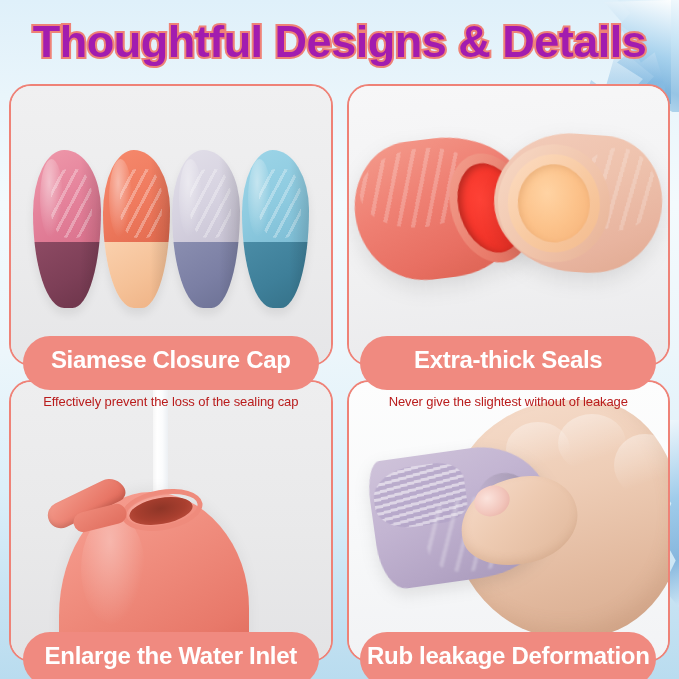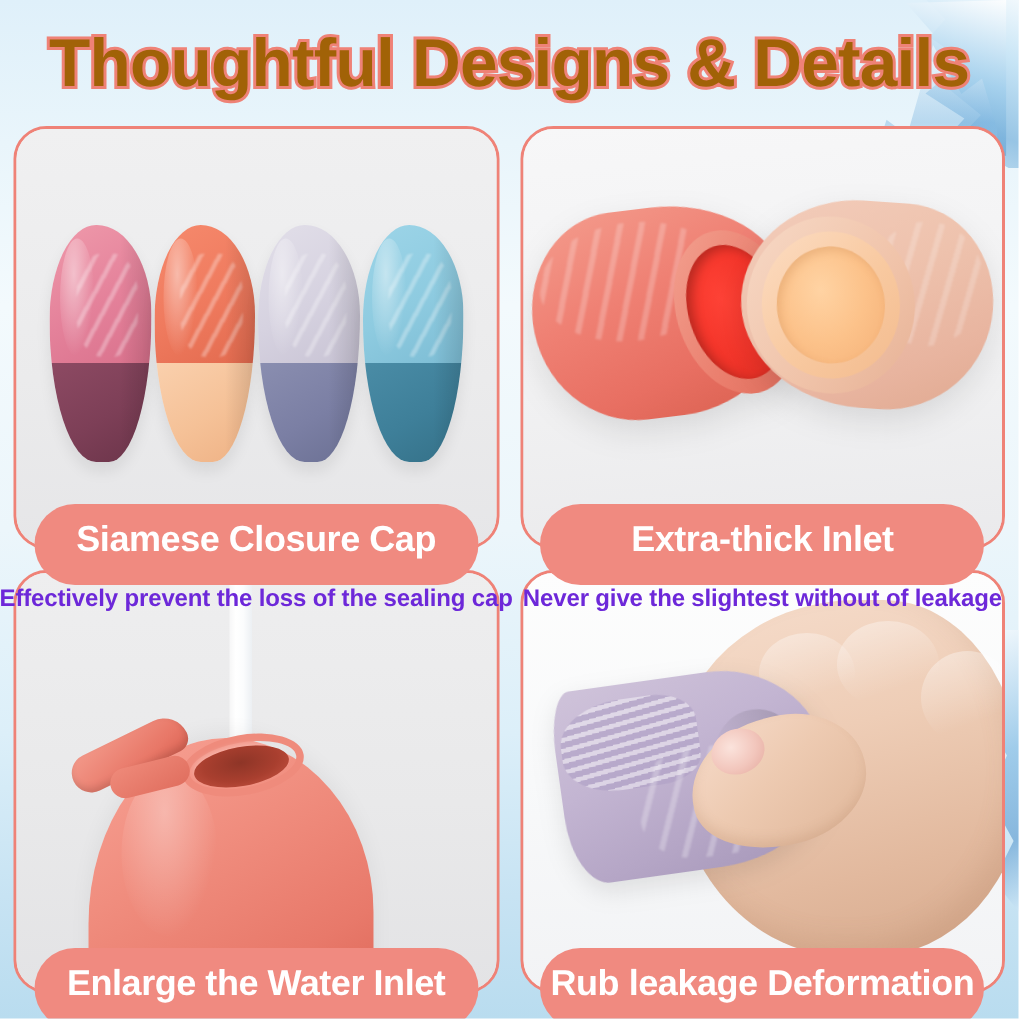--- a/index.html
+++ b/index.html
@@ -70,21 +70,21 @@
     height: 72px;
     display: flex;
     align-items: center;
     justify-content: center;
     z-index: 5;
   }
   .title {
     font-size: 45px;
     font-weight: bold;
     letter-spacing: -0.5px;
-    color: #a16207;
+    color: #a21caf;
     -webkit-text-stroke: 4px #ef8277;
     paint-order: stroke fill;
     white-space: nowrap;
     text-shadow: 0 2px 0 rgba(239,130,119,.22);
   }
 
   
   .grid {
     position: absolute;
     top: 84px; left: 9px;
@@ -135,23 +135,23 @@
     white-space: nowrap;
     line-height: 1;
     margin-top: -6px;
   }
   .caption-sub {
     position: absolute;
     left: 50%;
     transform: translateX(-50%);
     bottom: -45px;
     white-space: nowrap;
-    font-size: 16px;
-    font-weight: bold;
-    color: #6d28d9;
+    font-size: 13px;
+    font-weight: normal;
+    color: #b91c1c;
     z-index: 10;
     letter-spacing: -0.1px;
   }
 
   
   .p1 { background: linear-gradient(180deg, #f0f0f1 0%, #ebebec 60%, #e6e6e8 100%); }
   .caps {
     position: absolute;
     left: 22px; top: 50px;
     width: 276px; height: 172px;
@@ -520,21 +520,21 @@
       </div>
       <div class="bottle b-right">
         <div class="shell"></div>
         <div class="ribs"></div>
         <div class="rim-outer"></div>
         <div class="rim-inner"></div>
         <div class="mouth"></div>
       </div>
     </div>
     <div class="caption">
-      <span class="caption-title">Extra-thick Inlet</span>
+      <span class="caption-title">Extra-thick Seals</span>
     </div>
     <div class="caption-sub">Never give the slightest without of leakage</div>
   </div>
 
   <div class="card">
     <div class="card-media p3">
       <div class="stream"></div>
       <div class="inlet-body"></div>
       <div class="inlet-gloss"></div>
       <div class="inlet-collar"></div>

